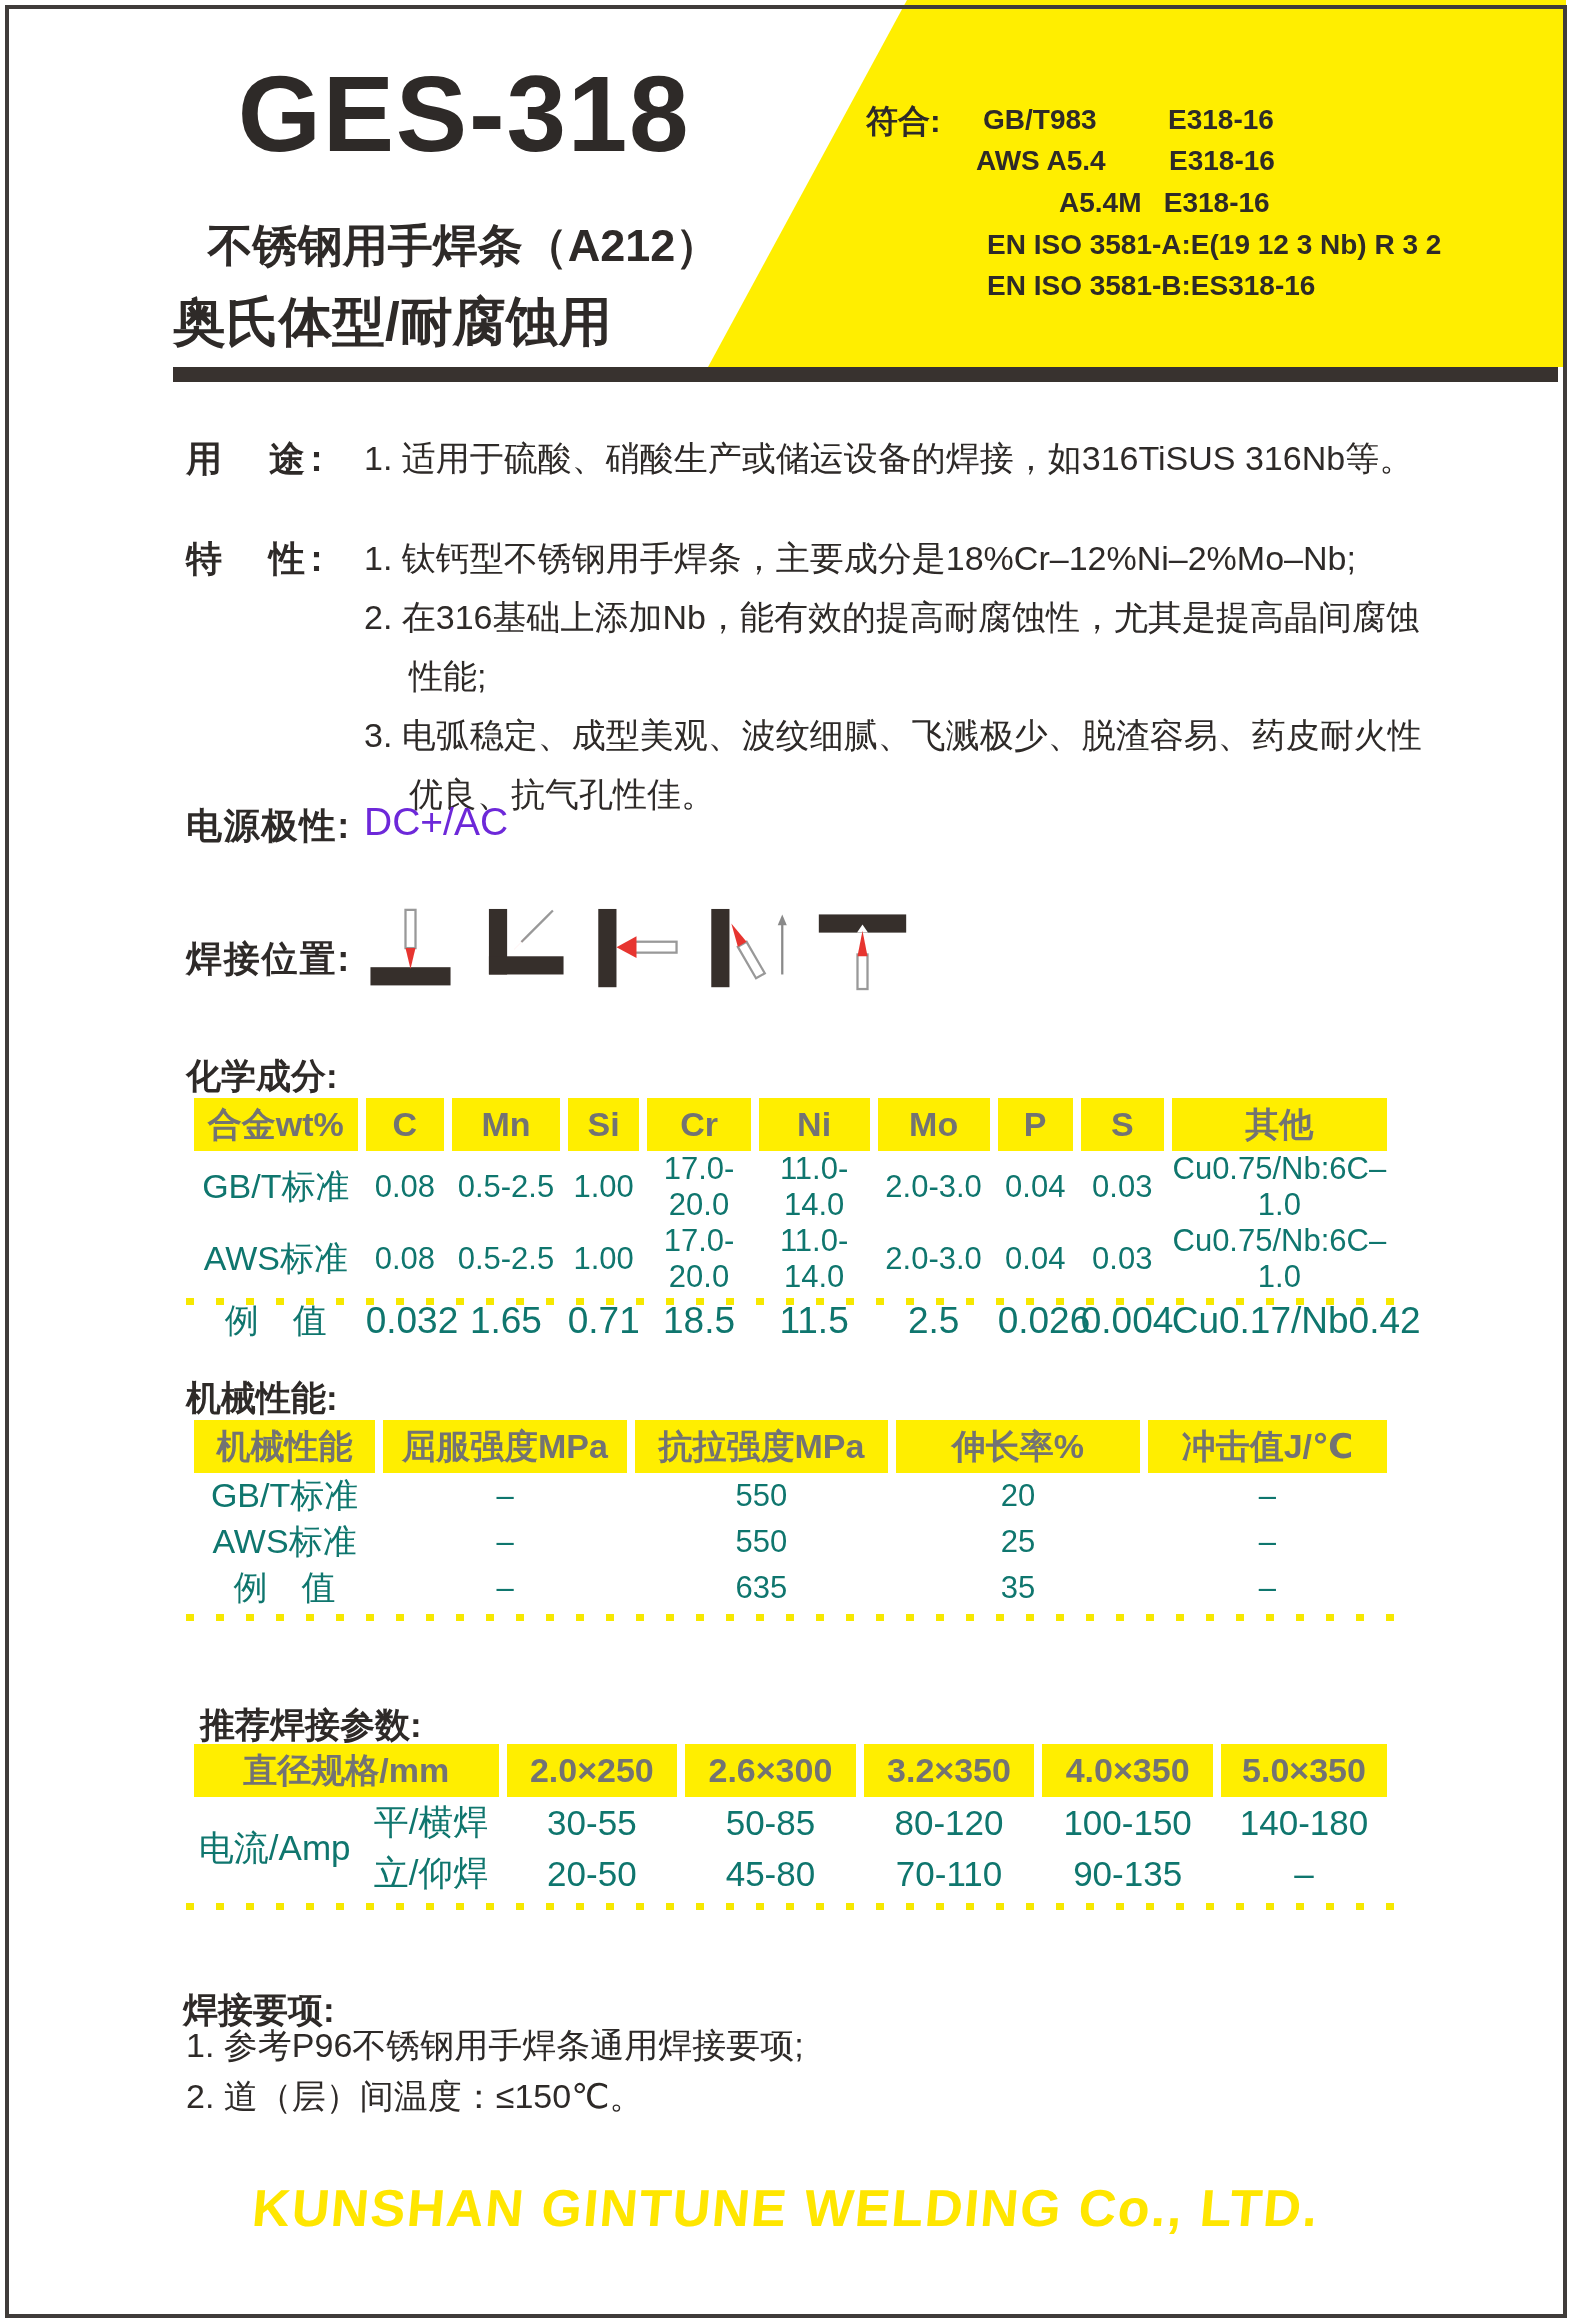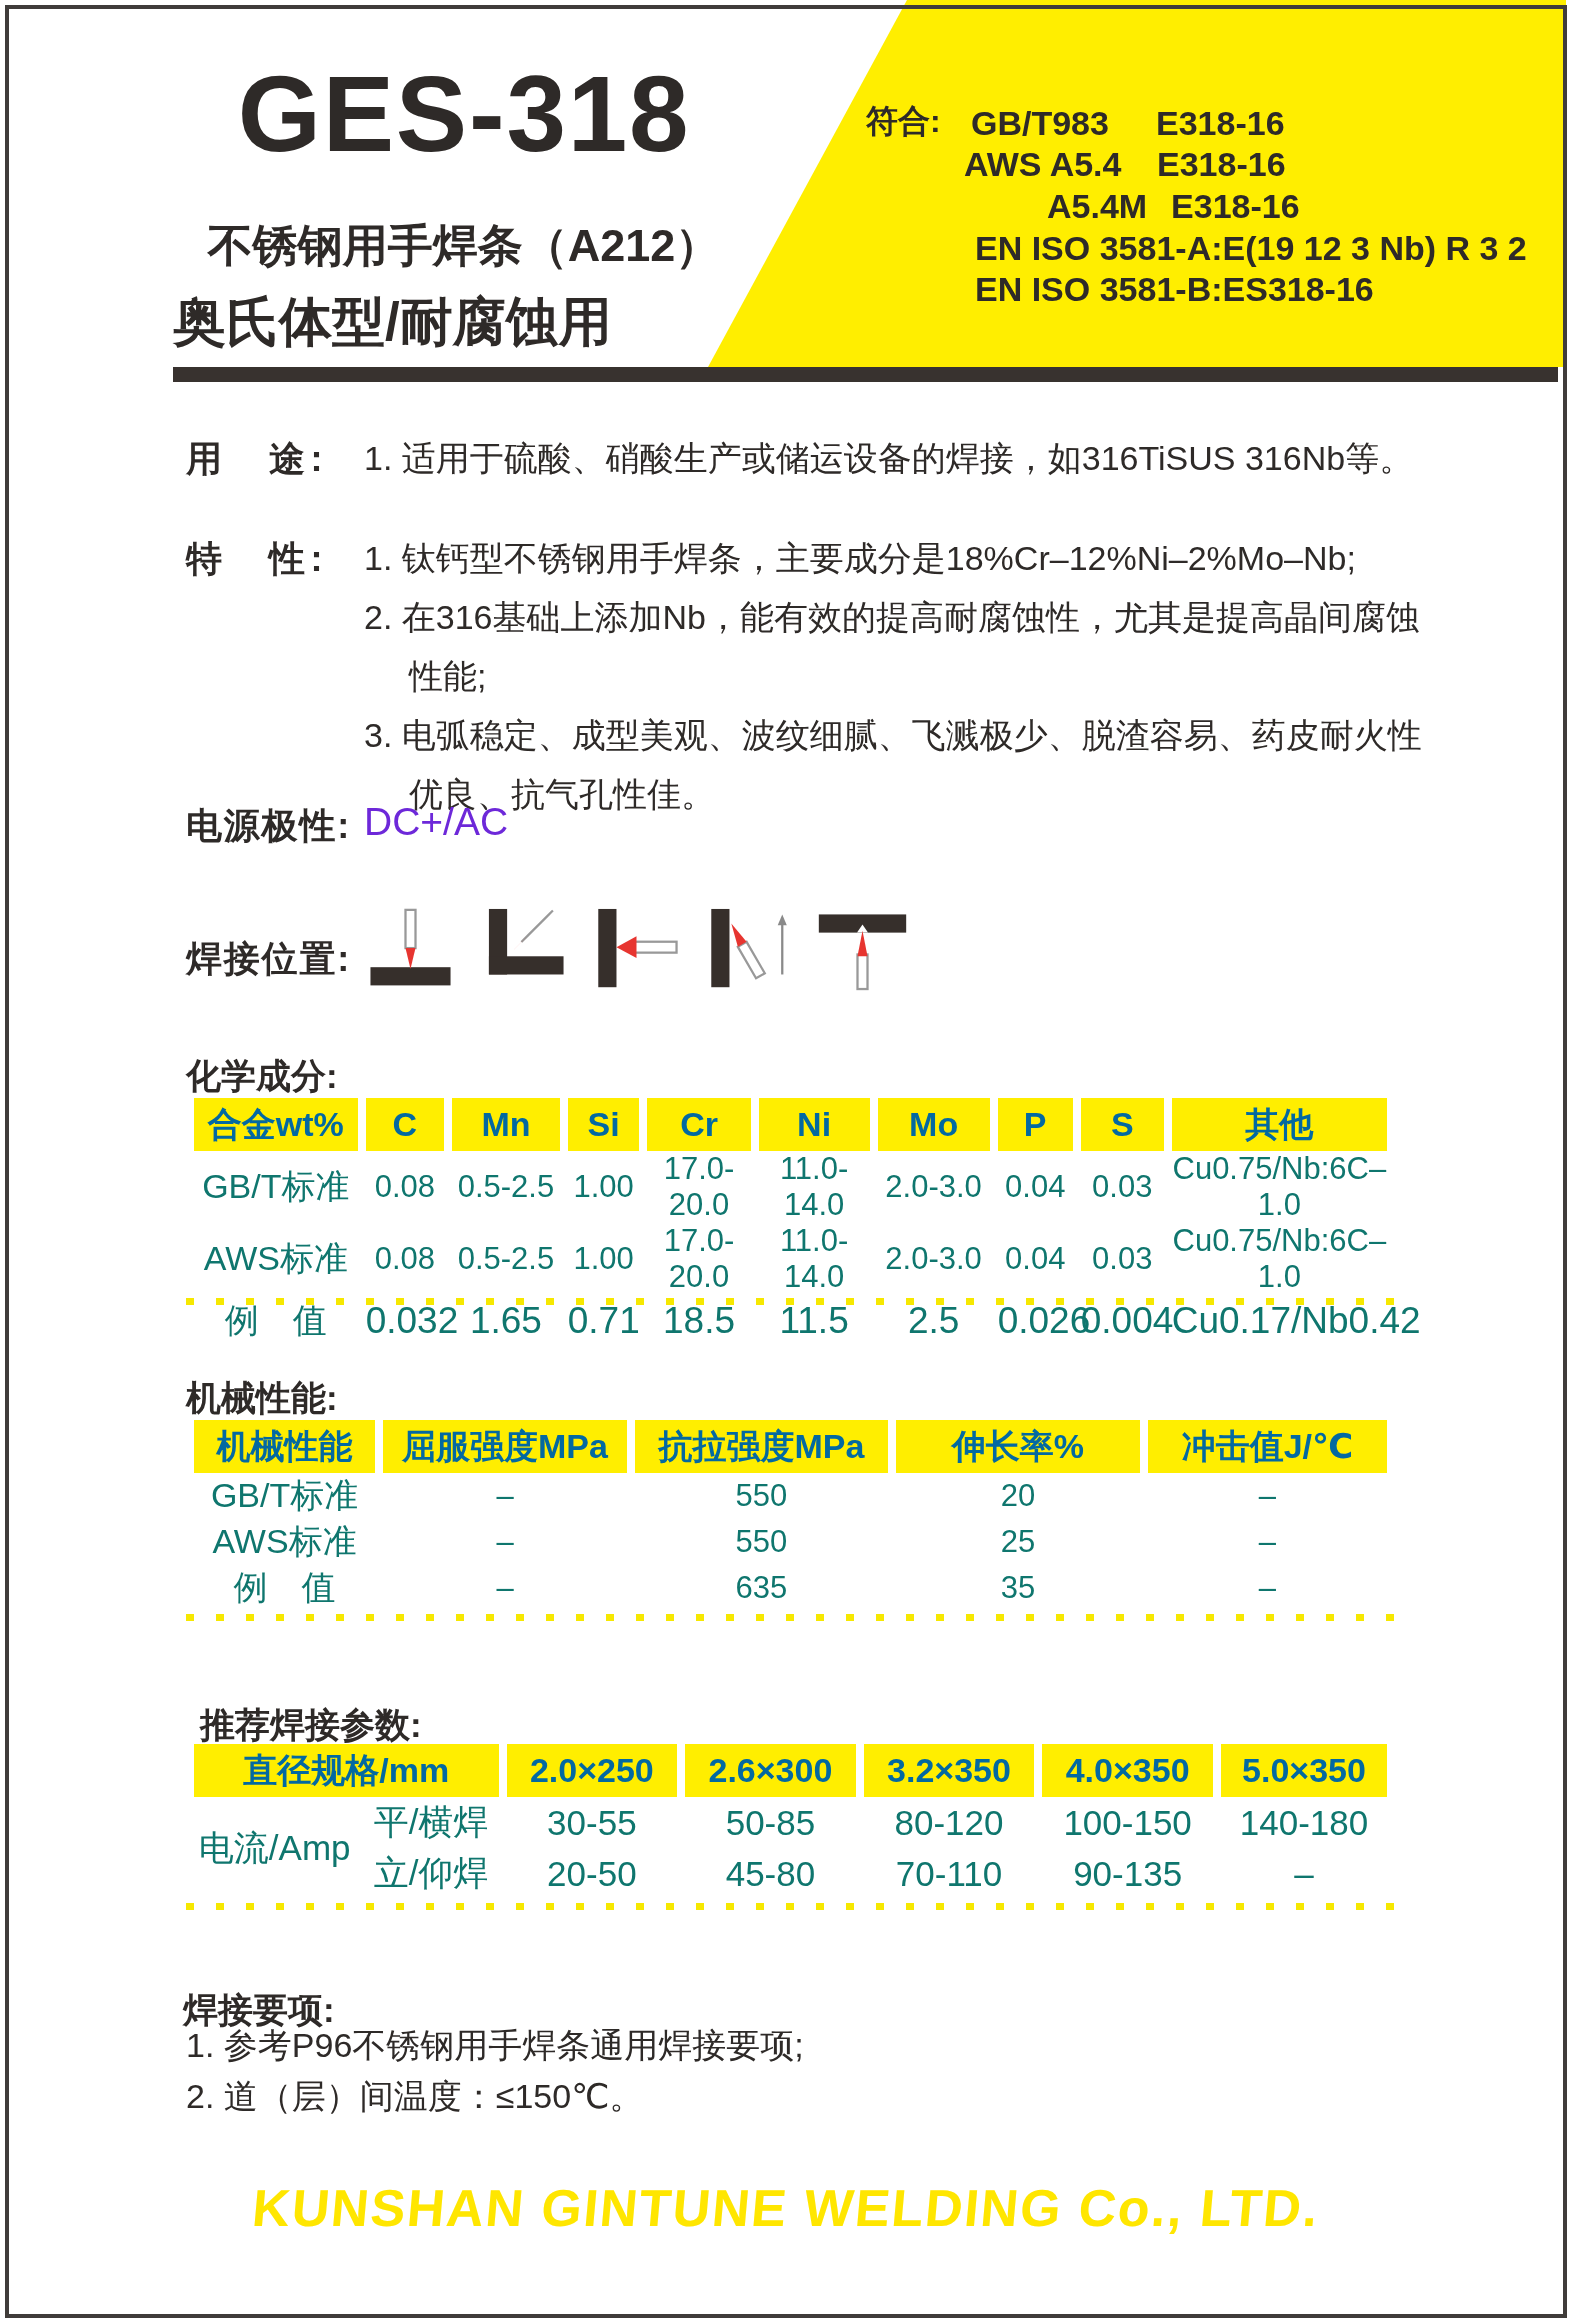--- a/index.html
+++ b/index.html
@@ -17,37 +17,37 @@
   }
   .frame{position:absolute;inset:4.5px;border:4.5px solid #403c3a;z-index:40;pointer-events:none;}
   .rule{position:absolute;left:173px;top:367px;width:1385px;height:14.5px;background:#38322f;z-index:5;}
 
   .abs{position:absolute;}
   .title{left:173px;top:56px;width:582px;text-align:center;font-size:107px;font-weight:bold;letter-spacing:1.8px;line-height:1.1;z-index:6;}
   .subtitle1{left:173px;top:216px;width:582px;text-align:center;font-size:45px;font-weight:bold;z-index:6;}
   .subtitle2{left:173px;top:287px;width:582px;text-align:left;font-size:53px;font-weight:bold;z-index:6;}
 
   .comp-label{left:866px;top:100px;font-size:32px;font-weight:bold;z-index:6;}
-  .stdline{position:absolute;font-size:34px;font-weight:bold;white-space:nowrap;z-index:6;}
+  .stdline{position:absolute;font-size:28px;font-weight:bold;white-space:nowrap;z-index:6;margin-left:12px;}
   .stdline .grade{font-weight:bold;}
   .g0{position:absolute;left:185px;}
   .g1{position:absolute;left:193px;}
   .g2{margin-left:14.5px;}
 
   .seclabel{font-size:36px;font-weight:bold;letter-spacing:5.5px;white-space:nowrap;}
   .bodytext{font-size:34px;line-height:59px;white-space:nowrap;}
   .cont{padding-left:45px;}
 
   .sectitle{font-size:35px;font-weight:bold;}
 
   .tblwrap{position:absolute;left:186px;width:1209px;}
   table.tbl{width:100%;border-collapse:separate;border-spacing:8.2px 0;table-layout:fixed;}
   table.tbl th{
     background:#ffee00;font-weight:bold;font-size:34px;height:53px;
-    text-align:center;vertical-align:middle;padding:0;color:#0369a1;
+    text-align:center;vertical-align:middle;padding:0;color:#737373;
   }
   table.tbl td{
     font-size:31px;height:45px;text-align:center;vertical-align:middle;
     padding:0;color:#0f766e;
   }
   table.tbl td.rowlabel{font-size:34px;}
   tr.bigrow td{font-size:37px;height:51px;}
   table.params td{font-size:35px;height:51px;}
   table.params td.rowlabel{font-size:35px;}
 

